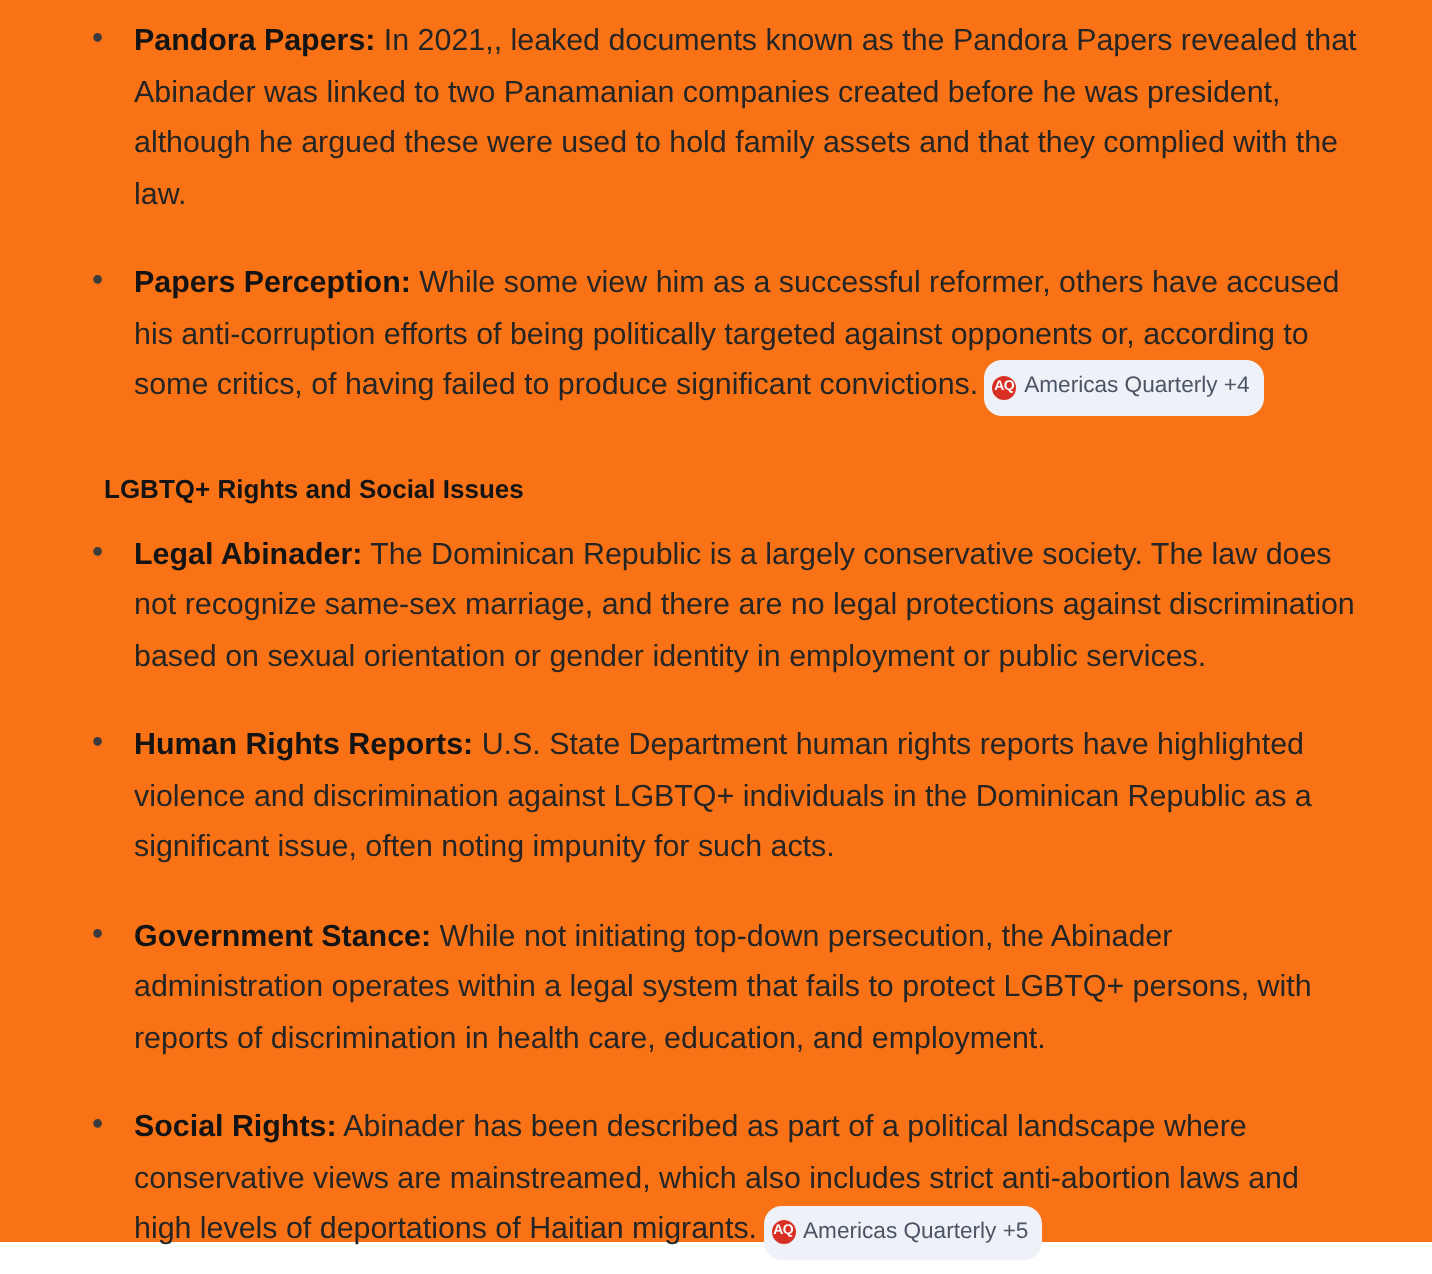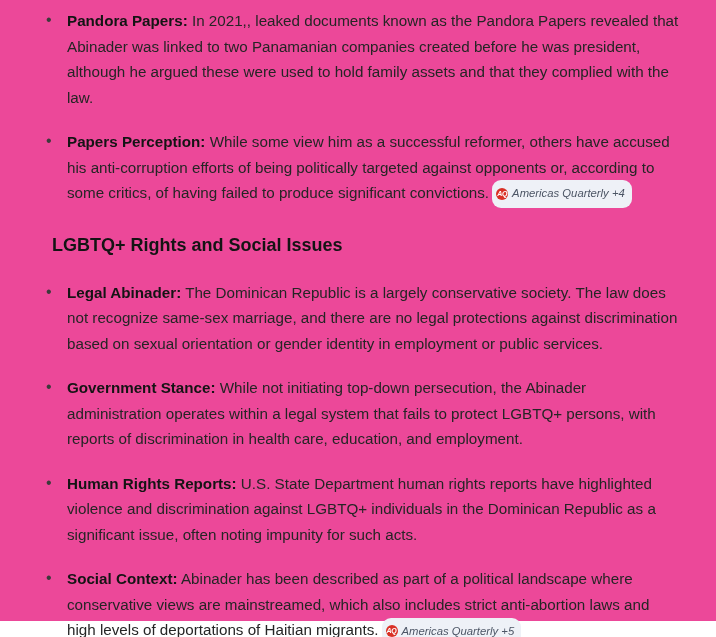--- a/index.html
+++ b/index.html
@@ -12,21 +12,21 @@
     background: #ffffff;
     font-family: "Liberation Sans", sans-serif;
     color: #1f1f1f;
     overflow: hidden;
   }
   .page {
     box-sizing: border-box;
     width: 716px;
     height: 621px;
     padding: 8px 34px 0 40px;
-    background: #ec4899;
+    background: #f97316;
   }
   ul.bullets {
     list-style: none;
     margin: 0;
     padding: 0;
   }
   ul.bullets > li {
     position: relative;
     padding-left: 27px;
     margin: 0 0 19px 0;
@@ -41,39 +41,38 @@
     top: -1px;
     font-size: 16px;
     line-height: 25.5px;
     color: #3b3b3b;
   }
   .lead {
     font-weight: bold;
     color: #141414;
   }
   h2.section-heading {
-    font-size: 18px;
+    font-size: 13px;
     font-weight: bold;
     color: #141414;
-    margin: 26px 0 24px 12px;
+    margin: 26px 0 9px 12px;
     line-height: 22px;
   }
   .cite {
     display: inline-flex;
     align-items: center;
     gap: 4px;
     background: #eef1f7;
     border-radius: 9px;
     padding: 1px 7px 1px 4px;
     font-size: 11.3px;
     color: #4c5565;
     vertical-align: 2px;
     margin-left: 3px;
     white-space: nowrap;
-    font-style: italic;
   }
   .cite .favicon {
     display: inline-block;
     width: 12px;
     height: 12px;
     border-radius: 50%;
     background: #d93025;
     color: #ffffff;
     font-size: 7px;
     line-height: 12px;
@@ -100,26 +99,26 @@
     </li>
   </ul>
 
   <h2 class="section-heading">LGBTQ+ Rights and Social Issues</h2>
 
   <ul class="bullets block-2">
     <li>
       <span class="lead">Legal Abinader:</span><span> The Dominican Republic is a largely conservative society. The law does not recognize same-sex marriage, and there are no legal protections against discrimination based on sexual orientation or gender identity in employment or public services.</span>
     </li>
     <li>
+      <span class="lead">Human Rights Reports:</span><span> U.S. State Department human rights reports have highlighted violence and discrimination against LGBTQ+ individuals in the Dominican Republic as a significant issue, often noting impunity for such acts.</span>
+    </li>
+    <li>
       <span class="lead">Government Stance:</span><span> While not initiating top-down persecution, the Abinader administration operates within a legal system that fails to protect LGBTQ+ persons, with reports of discrimination in health care, education, and employment.</span>
     </li>
     <li>
-      <span class="lead">Human Rights Reports:</span><span> U.S. State Department human rights reports have highlighted violence and discrimination against LGBTQ+ individuals in the Dominican Republic as a significant issue, often noting impunity for such acts.</span>
-    </li>
-    <li>
-      <span class="lead">Social Context:</span><span> Abinader has been described as part of a political landscape where conservative views are mainstreamed, which also includes strict anti-abortion laws and high levels of deportations of Haitian migrants.</span><span class="cite">
+      <span class="lead">Social Rights:</span><span> Abinader has been described as part of a political landscape where conservative views are mainstreamed, which also includes strict anti-abortion laws and high levels of deportations of Haitian migrants.</span><span class="cite">
           <span class="favicon">AQ</span>
           <span>Americas Quarterly +5</span>
         </span>
     </li>
   </ul>
 
 </div>
 
 </body></html>

